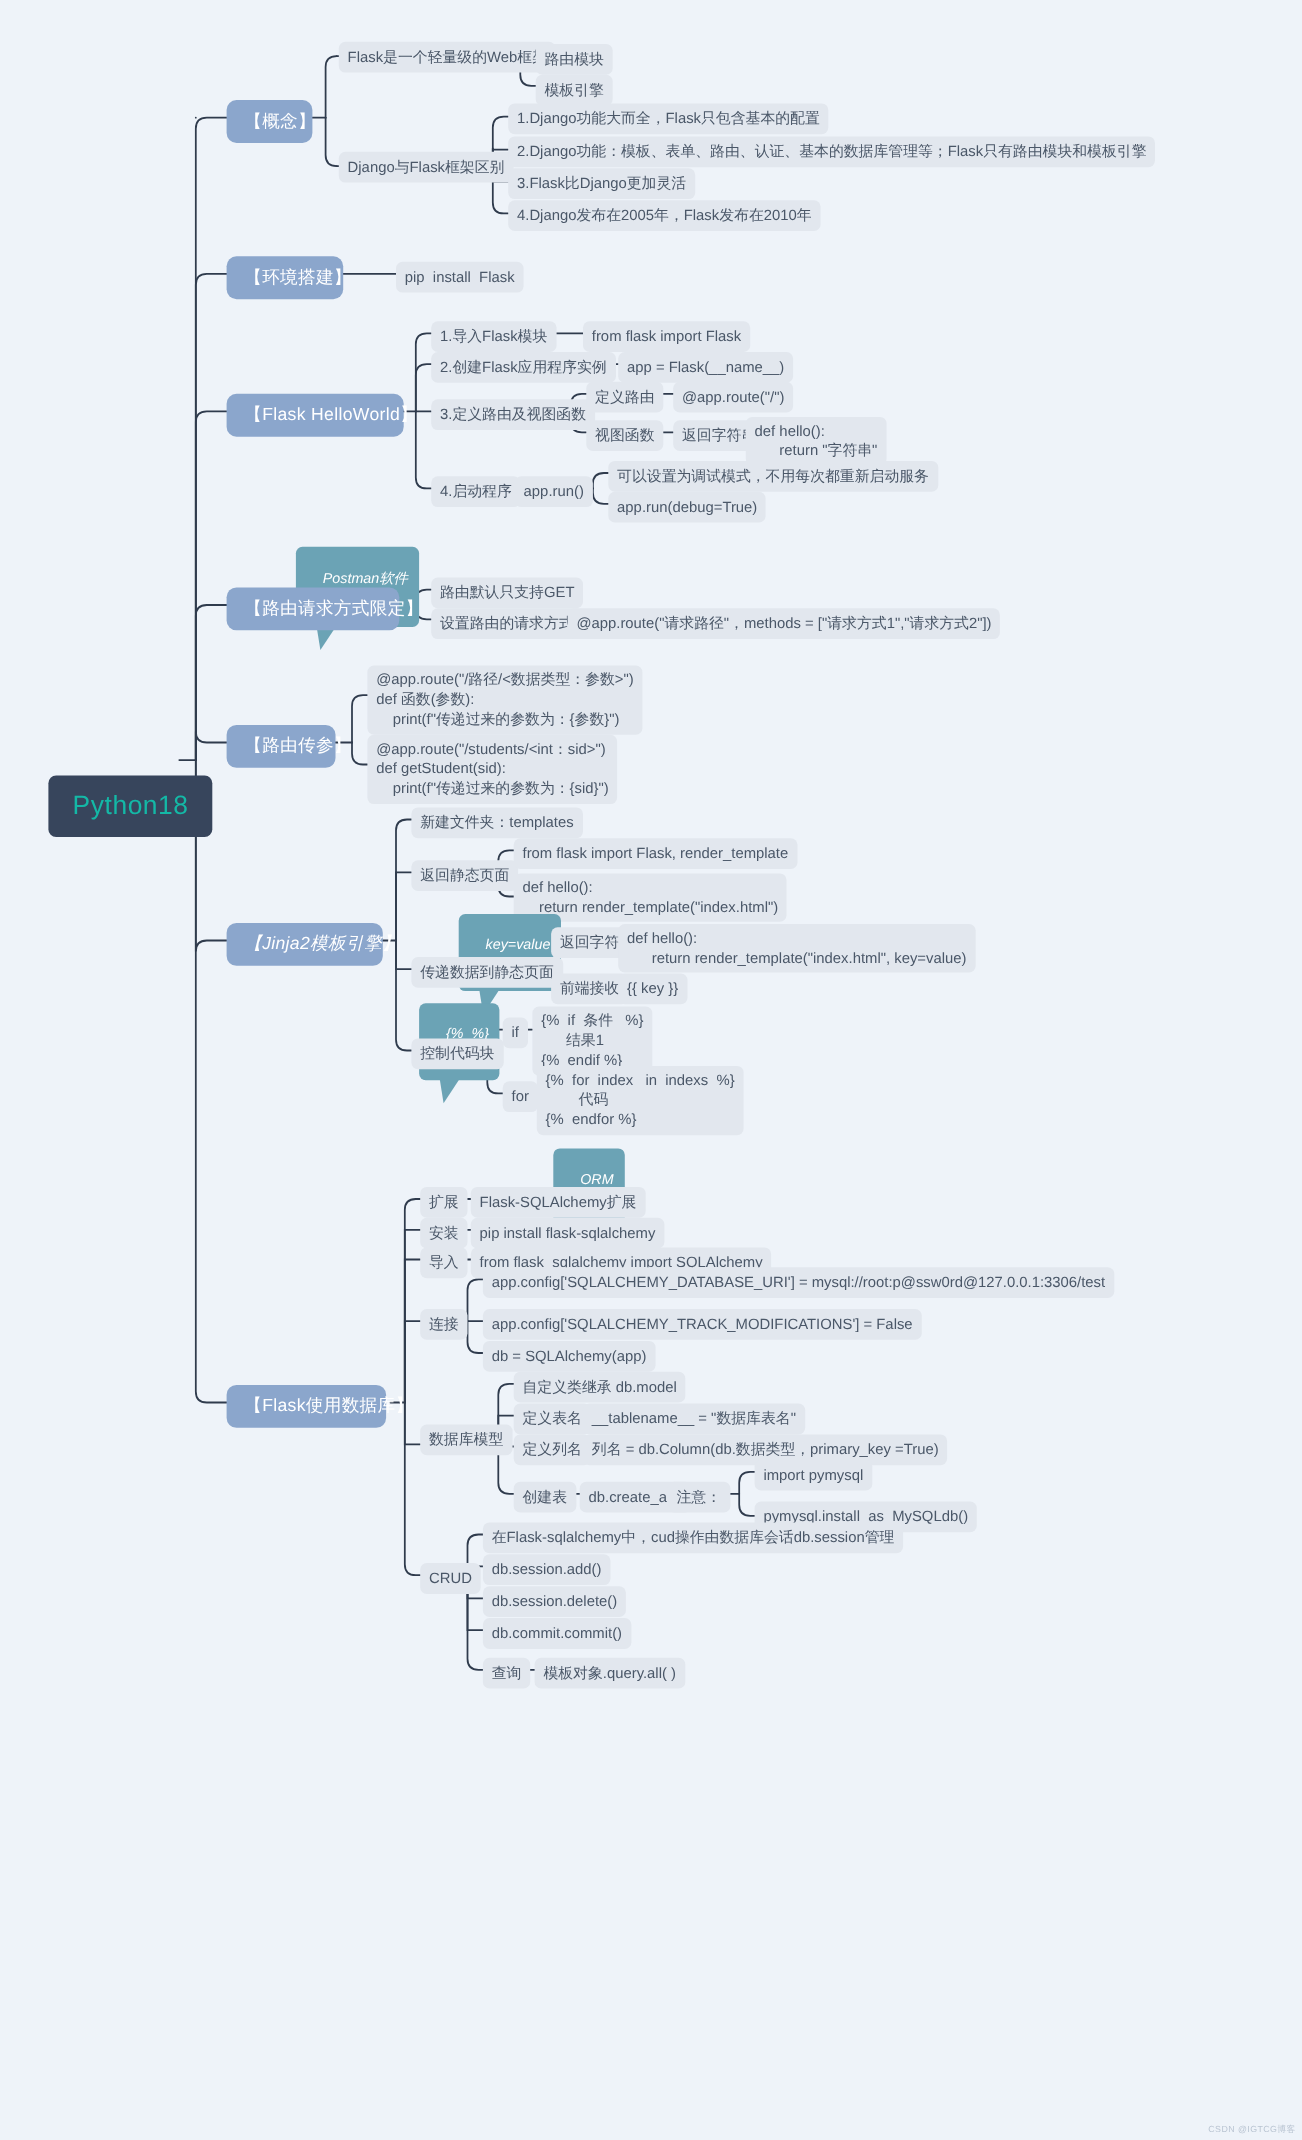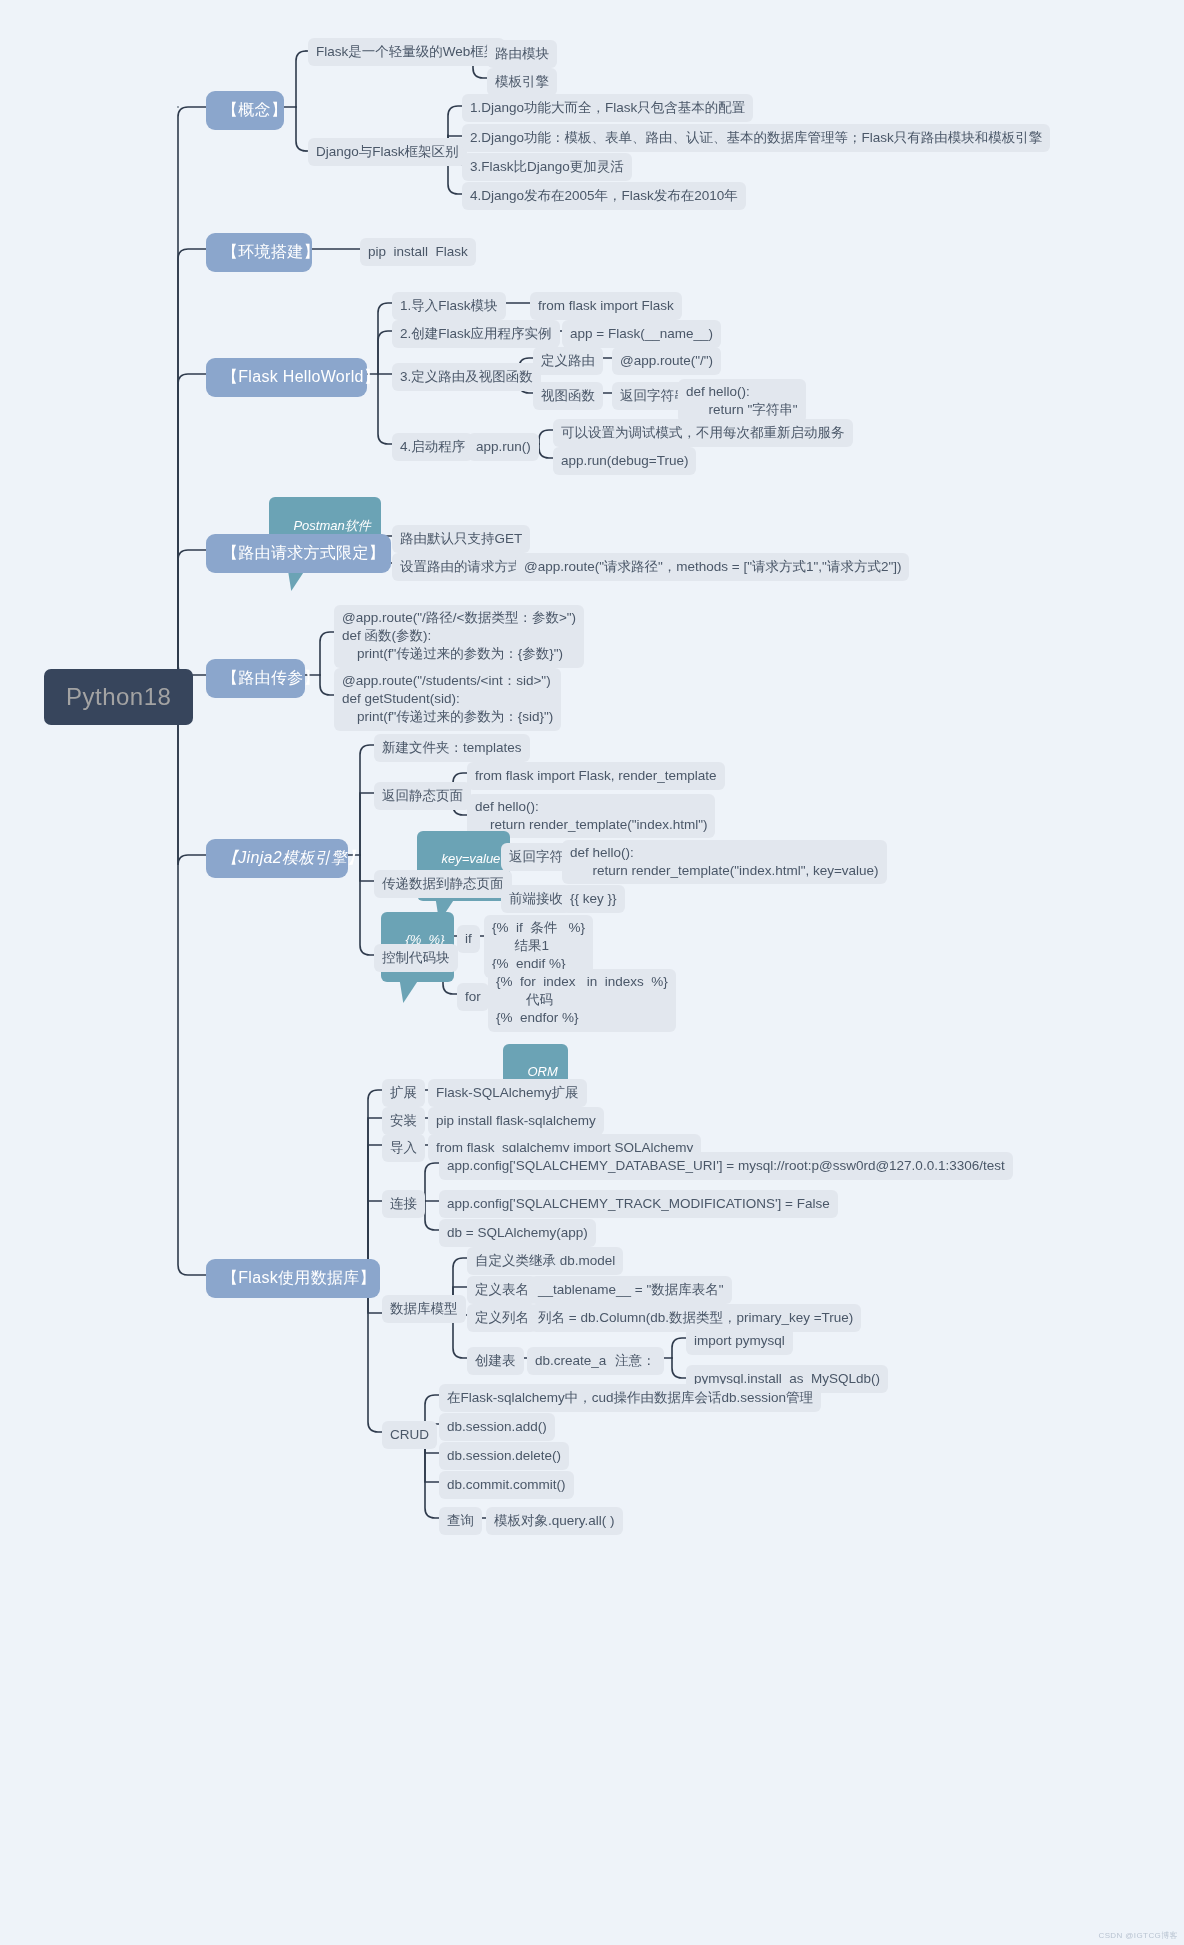--- a/index.html
+++ b/index.html
@@ -10,25 +10,26 @@
     color:#3d4a5c;
     position:relative;
     overflow:hidden;
   }
   #canvas{position:absolute;inset:0;}
   svg.links{position:absolute;left:0;top:0;width:1184px;height:1945px;pointer-events:none;}
   .node{position:absolute;box-sizing:border-box;white-space:pre;}
 
   
   .root{
-    background:#37455c;color:#a3a3a3;
+    background:#37455c;color:#14b8a6;
     border-radius:7px;
     font-size:24px;
     padding:14px 22px;
     letter-spacing:.5px;
+    margin-top:36px;
   }
   
   .l1{
     background:#8ba6cc;color:#ffffff;
     border-radius:9px;
     font-size:16px;
     padding:9px 16px;
     text-align:center;
     letter-spacing:.3px;
   }
@@ -225,21 +226,21 @@
       return "字符串"</div>
   <div class="node chip" style="left:392px;top:433px;">4.启动程序</div>
   <div class="node chip" style="left:468px;top:433px;">app.run()</div>
   <div class="node chip" style="left:553px;top:419px;">可以设置为调试模式，不用每次都重新启动服务</div>
   <div class="node chip" style="left:553px;top:447px;">app.run(debug=True)</div>
 
   <div class="node callout" style="left:269px;top:497px;">
     <span>Postman软件</span>
     <span class="tail"></span>
   </div>
-  <div class="node l1" style="left:206px;top:534px;width:185px;">【路由请求方式限定】</div>
+  <div class="node l1" style="left:206px;top:534px;width:157px;">【路由请求方式限定】</div>
   <div class="node chip" style="left:392px;top:525px;">路由默认只支持GET</div>
   <div class="node chip" style="left:392px;top:553px;">设置路由的请求方式</div>
   <div class="node chip" style="left:516px;top:553px;">@app.route("请求路径"，methods = ["请求方式1","请求方式2"])</div>
 
   <div class="node l1" style="left:206px;top:659px;width:99px;">【路由传参】</div>
   <div class="node chip multi" style="left:334px;top:605px;">@app.route("/路径/&lt;数据类型：参数&gt;")
 def 函数(参数):
     print(f"传递过来的参数为：{参数}")</div>
   <div class="node chip multi" style="left:334px;top:668px;">@app.route("/students/&lt;int：sid&gt;")
 def getStudent(sid):
@@ -272,21 +273,21 @@
 {%  endif %}</div>
   <div class="node chip" style="left:457px;top:983px;">for</div>
   <div class="node chip multi" style="left:488px;top:969px;">{%  for  index   in  indexs  %}
         代码
 {%  endfor %}</div>
 
   <div class="node callout" style="left:503px;top:1044px;">
     <span>ORM</span>
     <span class="tail"></span>
   </div>
-  <div class="node l1" style="left:206px;top:1259px;width:174px;">【Flask使用数据库】</div>
+  <div class="node l1" style="left:206px;top:1259px;width:145px;">【Flask使用数据库】</div>
   <div class="node chip" style="left:382px;top:1079px;">扩展</div>
   <div class="node chip" style="left:428px;top:1079px;">Flask-SQLAlchemy扩展</div>
   <div class="node chip" style="left:382px;top:1107px;">安装</div>
   <div class="node chip" style="left:428px;top:1107px;">pip install flask-sqlalchemy</div>
   <div class="node chip" style="left:382px;top:1134px;">导入</div>
   <div class="node chip" style="left:428px;top:1134px;">from flask_sqlalchemy import SQLAlchemy</div>
   <div class="node chip" style="left:382px;top:1190px;">连接</div>
   <div class="node chip" style="left:439px;top:1152px;">app.config['SQLALCHEMY_DATABASE_URI'] = mysql://root:p@ssw0rd@127.0.0.1:3306/test</div>
   <div class="node chip" style="left:439px;top:1190px;">app.config['SQLALCHEMY_TRACK_MODIFICATIONS'] = False</div>
   <div class="node chip" style="left:439px;top:1219px;">db = SQLAlchemy(app)</div>

